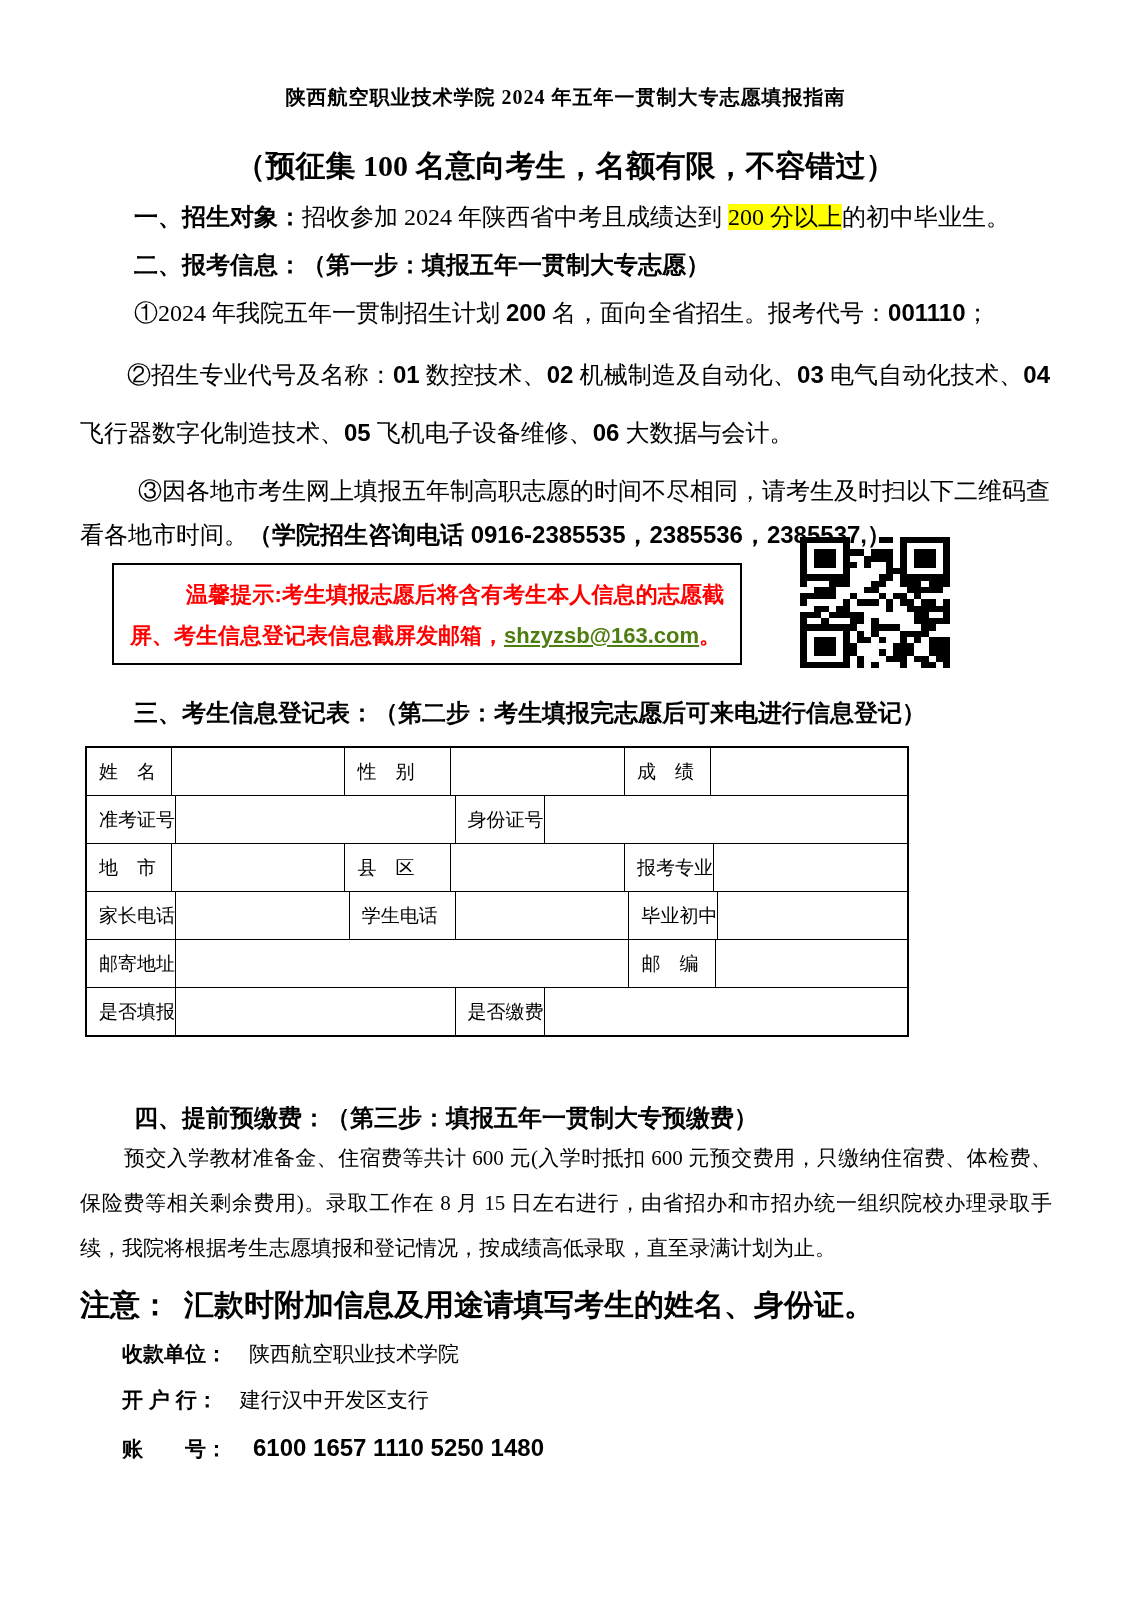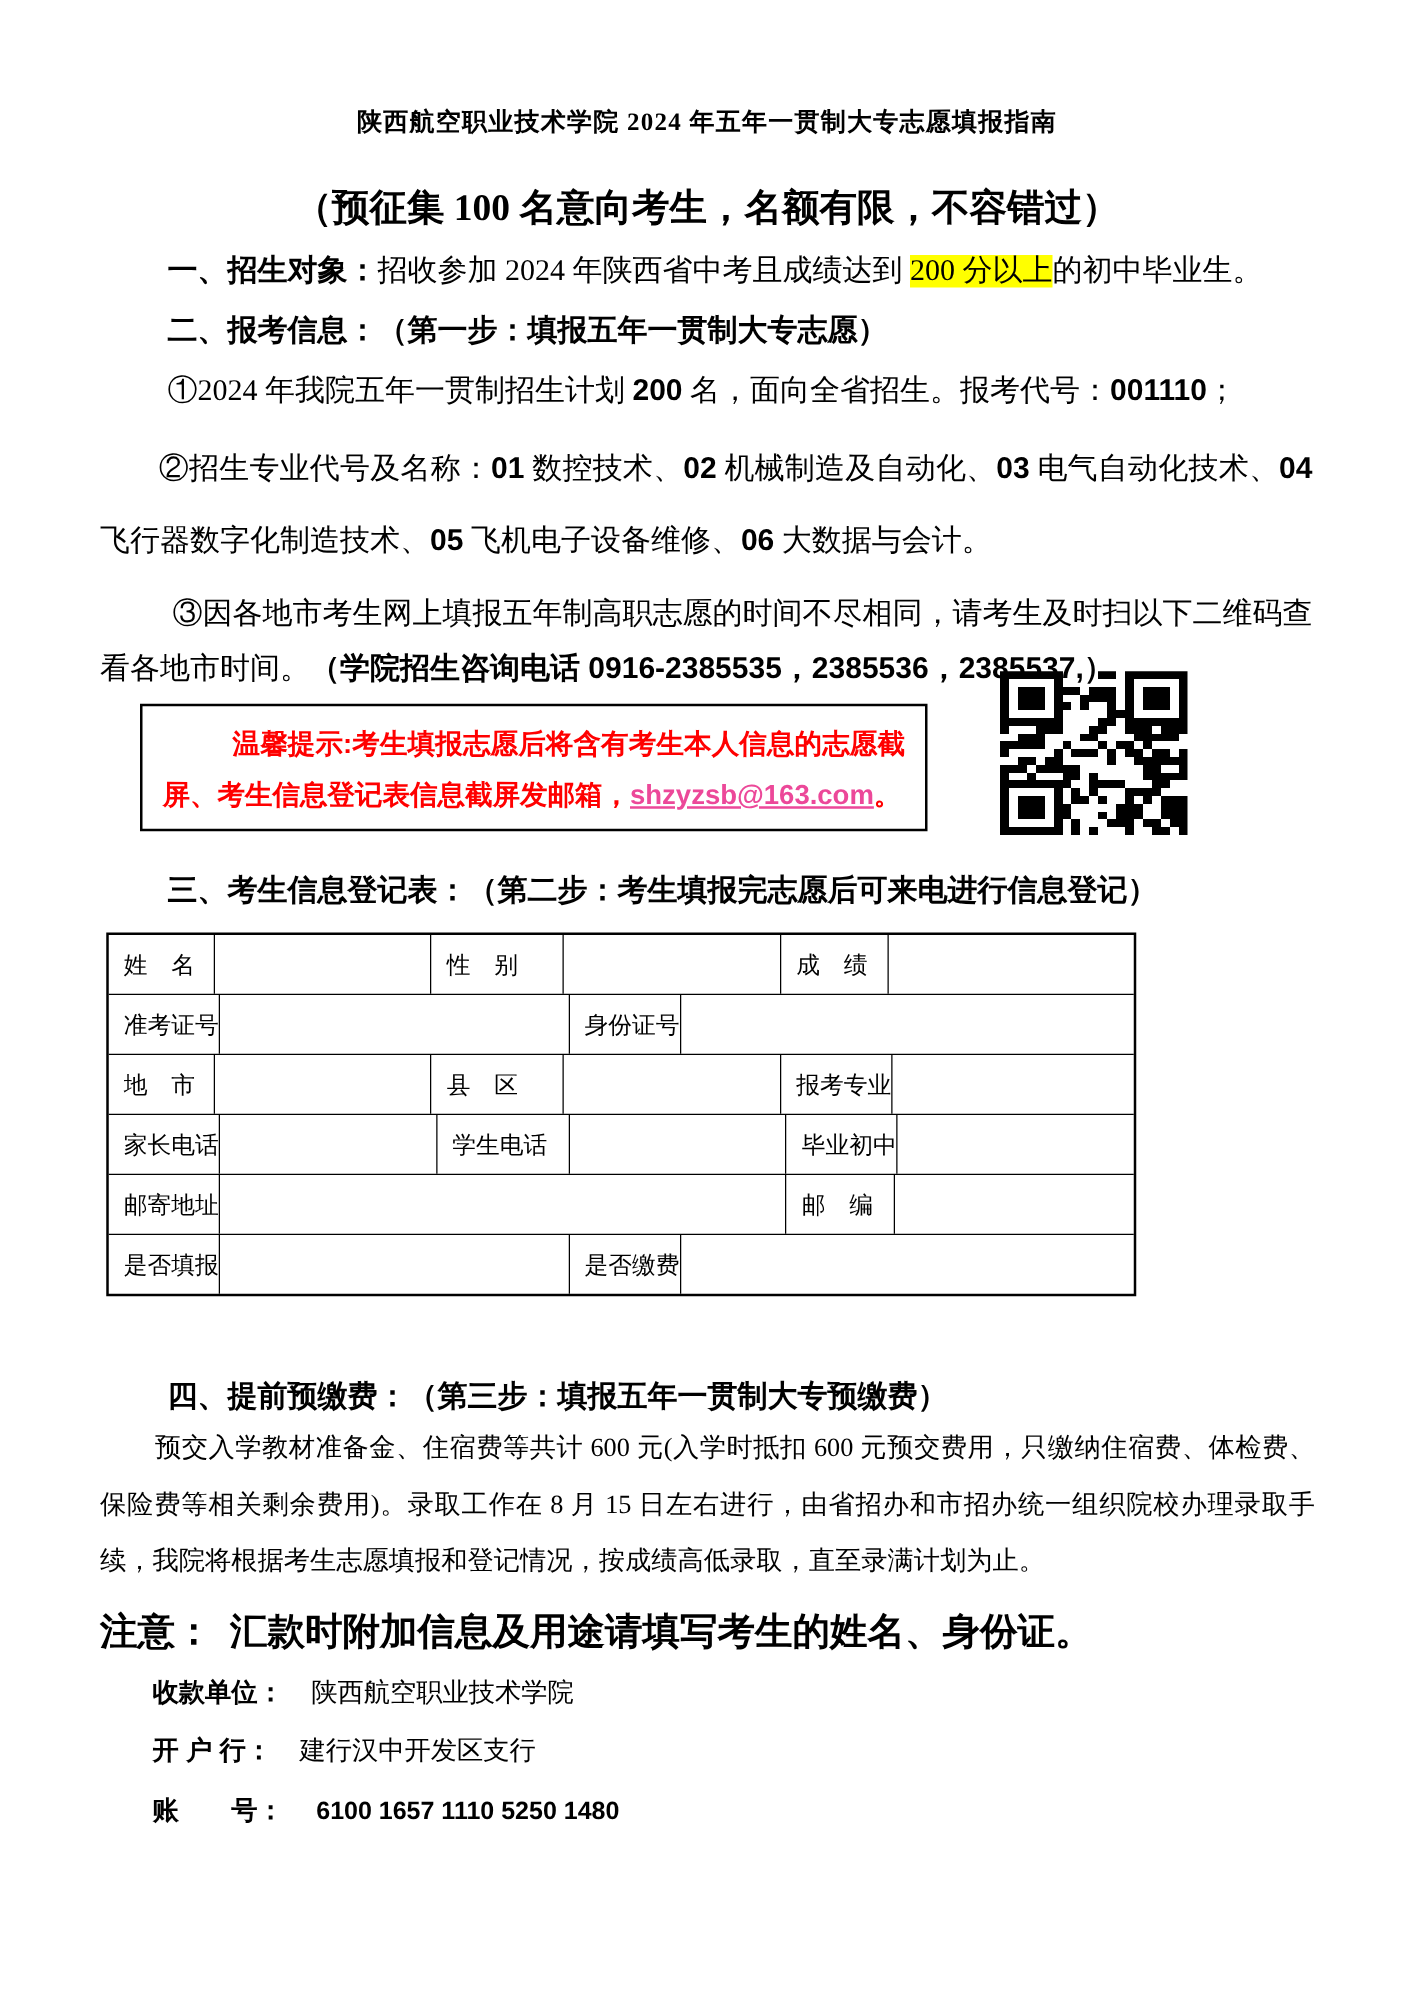--- a/index.html
+++ b/index.html
@@ -21,21 +21,21 @@
   .item3{top:470px;left:80px;right:81px;line-height:43px;text-indent:58px;text-align:justify;}
   .hl{background:#ffff00;}
   .notice-box{
     top:563px;left:112px;width:630px;height:102px;border:2px solid #000;
     box-sizing:border-box;padding:9px 16px 0 16px;
   }
   .notice-box p{
     margin:0;font-family:"Liberation Sans",sans-serif;font-weight:bold;
     font-size:22px;line-height:41px;color:#ff0000;text-indent:56px;text-align:justify;
   }
-  .email{color:#ec4899;text-decoration:underline;font-family:"Liberation Sans",sans-serif;}
+  .email{color:#4d7c0f;text-decoration:underline;font-family:"Liberation Sans",sans-serif;}
   .qr{top:537px;left:800px;width:150px;height:131px;}
   .s3{top:698px;left:134px;right:80px;}
   .ftable{top:746px;left:85px;width:824px;border:2px solid #000;box-sizing:border-box;}
   .frow{display:flex;height:47px;}
   .frow + .frow{border-top:1.5px solid #000;}
   .fcell{display:flex;align-items:center;box-sizing:border-box;padding-left:12px;}
   .fcell + .fcell{border-left:1.5px solid #000;}
   .flabel{font-size:19px;white-space:pre;}
   .ca1{flex:0 0 10.2%;} .ca2{flex:0 0 21.2%;} .ca3{flex:0 0 12.9%;}
   .ca4{flex:0 0 21.2%;} .ca5{flex:0 0 10.5%;} .ca6{flex:1 1 auto;}
@@ -44,21 +44,21 @@
   .s4{top:1103px;left:134px;right:80px;}
   .para4{top:1136px;left:80px;right:79px;font-size:21px;line-height:45px;text-indent:44px;text-align:justify;}
   .notice-line{top:1285px;left:80px;right:60px;font-size:30px;}
   .notice-line .gap{display:inline-block;width:14px;}
   .payline{font-size:21px;}
   .payline .plabel{white-space:pre;}
   .payline .pvalue{margin-left:22px;white-space:pre;}
   .payee{top:1340px;left:122px;}
   .bank{top:1386px;left:122px;}
   .account{top:1434px;left:122px;}
-  .account .pvalue{font-family:"Liberation Sans",sans-serif;font-weight:bold;font-size:20px;margin-left:26px;}
+  .account .pvalue{font-family:"Liberation Sans",sans-serif;font-weight:bold;font-size:24px;margin-left:26px;}
 </style>
 </head>
 <body>
 
 <div class="page">
 
   <h1 class="abs title">陕西航空职业技术学院 2024 年五年一贯制大专志愿填报指南</h1>
   <h2 class="abs subtitle">（预征集 100 名意向考生，名额有限，不容错过）</h2>
 
   <p class="abs bodyline s1"><b class="hei">一、招生对象：</b><span>招收参加 2024 年陕西省中考且成绩达到 </span><mark class="hl">200 分以上</mark><span>的初中毕业生。</span></p>

